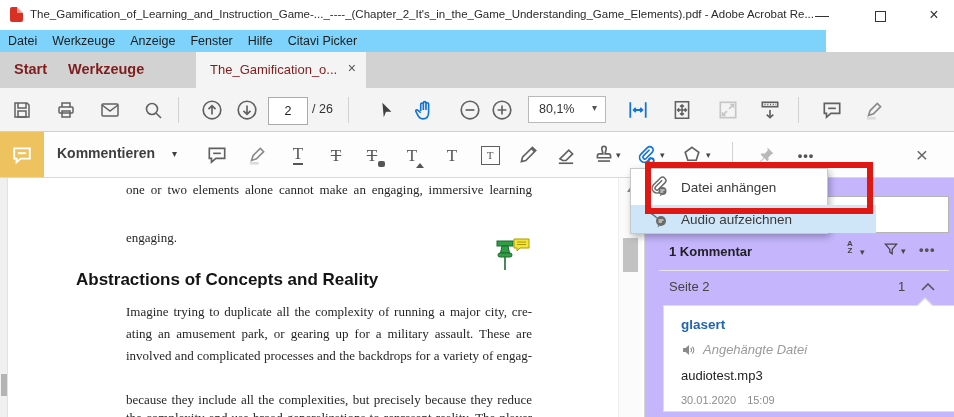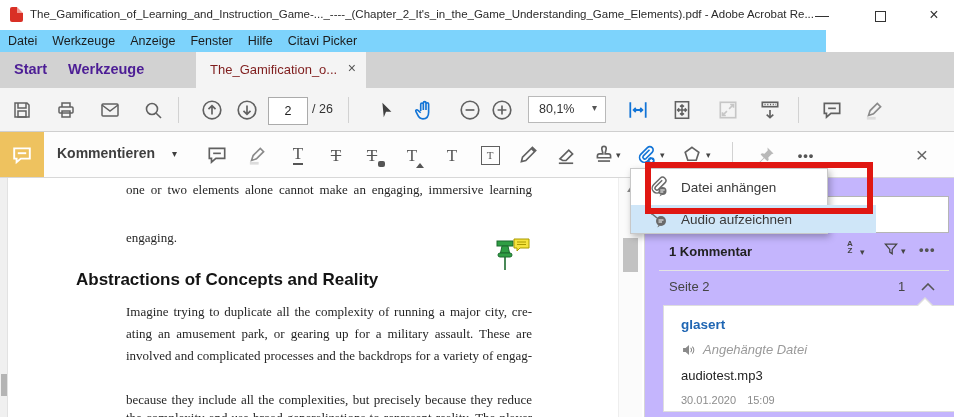--- a/index.html
+++ b/index.html
@@ -17,21 +17,21 @@
   .win-max{left:858px;}
   .maxbox{display:inline-block;width:9px;height:9px;border:1.3px solid #333;vertical-align:middle;}
   .win-close{left:912px;font-size:16px;}
 
   
   .menubar{position:absolute;left:0;top:30px;width:826px;height:22px;background:#7dd3fc;display:flex;align-items:center;padding-left:8px;box-sizing:border-box;}
   .menuitem{font-size:12.5px;color:#1c1c1c;padding:0 9px 0 0;margin-right:6px;}
 
   
   .tabbar{position:absolute;left:0;top:52px;width:954px;height:36px;background:#d2d2d2;}
-  .tabtext{position:absolute;top:9px;font-size:14.5px;font-weight:700;color:#4c1d95;}
+  .tabtext{position:absolute;top:9px;font-size:14.5px;font-weight:700;color:#7f1d1d;}
   .tab-start{left:14px;}
   .tab-tools{left:68px;}
   .tab-doc{position:absolute;left:196px;top:0;width:170px;height:36px;background:#f4f4f4;}
   .tab-doc-label{position:absolute;left:14px;top:10px;font-size:13px;color:#7f1d1d;}
   .tab-doc-close{position:absolute;right:10px;top:8px;font-size:14px;color:#555;}
 
   
   .toolbar{position:absolute;left:0;top:88px;width:954px;height:44px;background:#f4f4f4;border-bottom:1px solid #cfcfcf;box-sizing:border-box;}
   .tbtn{position:absolute;top:8px;width:28px;height:28px;display:flex;align-items:center;justify-content:center;}
   .vsep{position:absolute;top:9px;width:1px;height:26px;background:#d2d2d2;}

